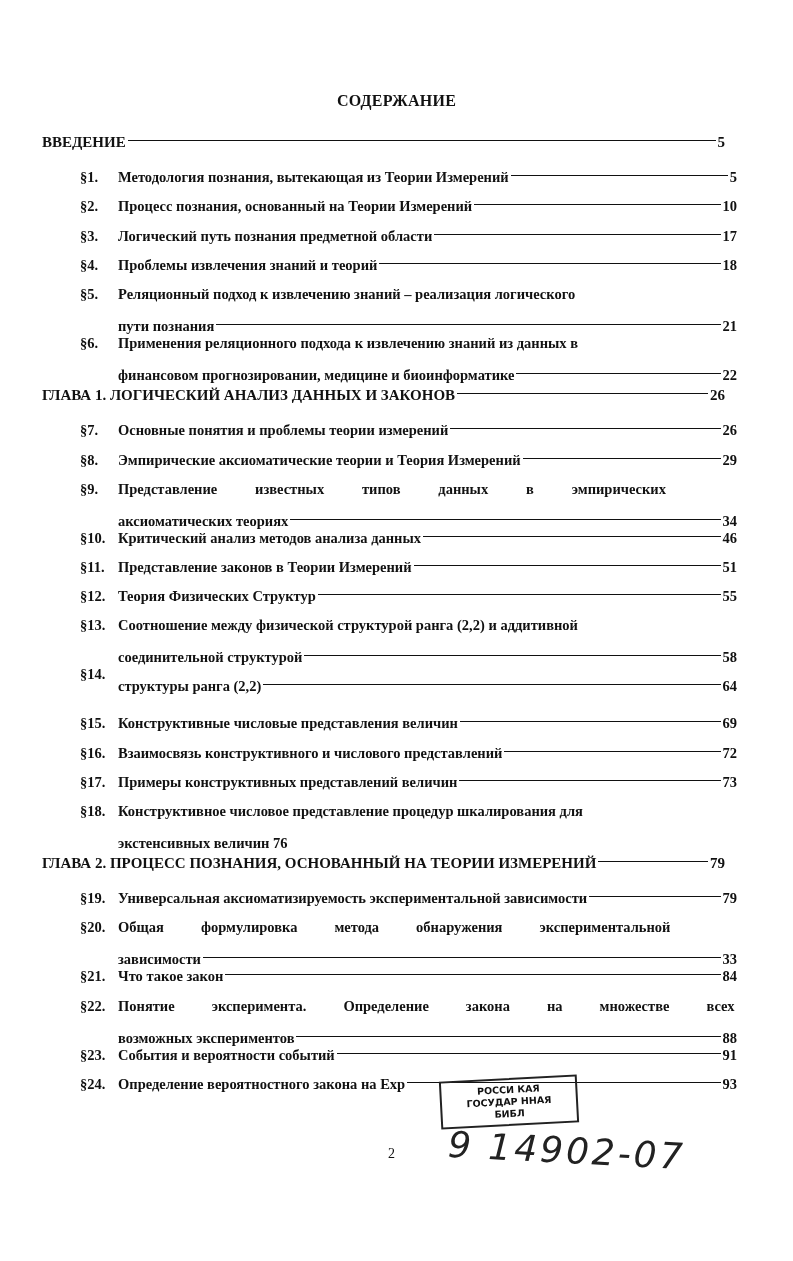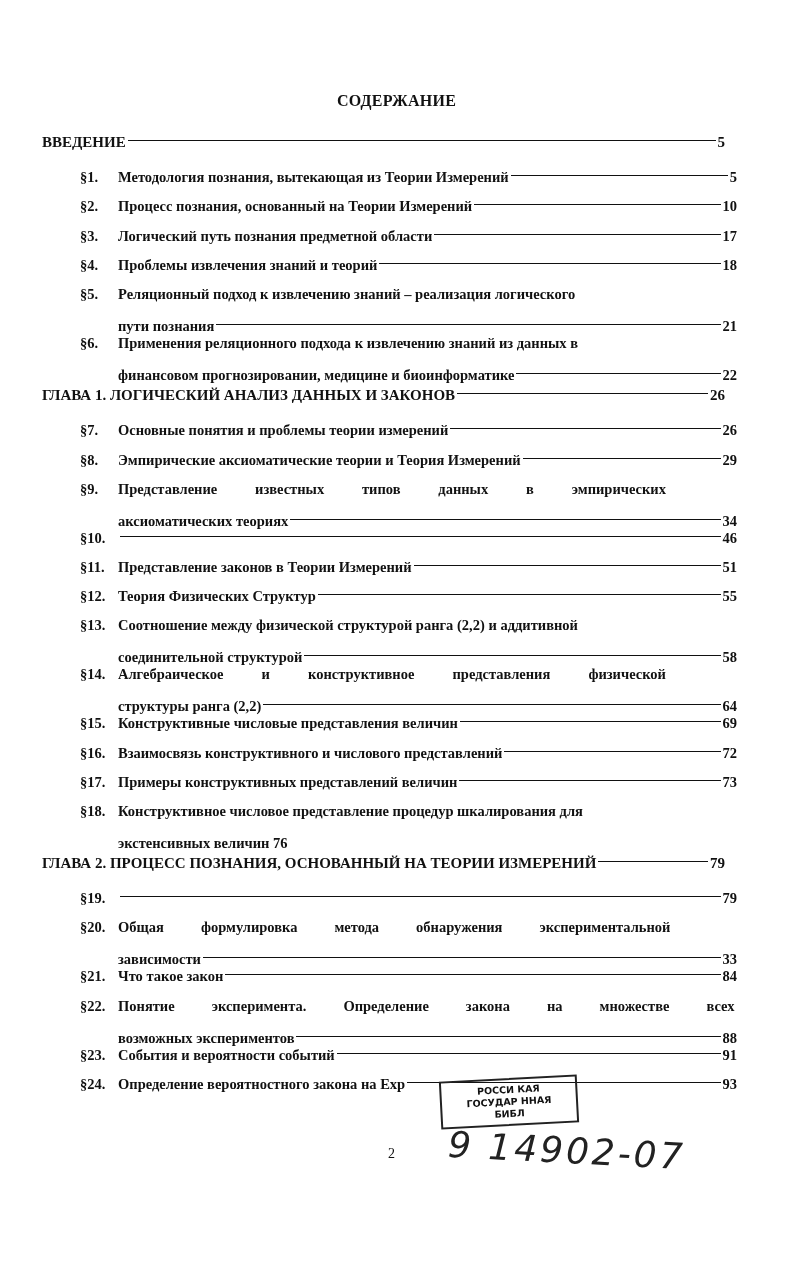--- a/index.html
+++ b/index.html
@@ -130,20 +130,21 @@
     <div class="line2">
         <span>аксиоматических теориях</span>
         <span class="leader"></span>
         <span class="pg">34</span>
       </div>
     </div>
 </div>
 <div class="row" style="top:528px">
   <span class="sec-num">§10.</span>
   <div class="sec-body single">
+      <span class="line1">Критический анализ методов анализа данных</span>
       <span class="leader"></span>
       <span class="pg">46</span>
     </div>
 </div>
 <div class="row" style="top:557px">
   <span class="sec-num">§11.</span>
   <div class="sec-body single">
       <span class="line1">Представление законов в Теории Измерений</span>
       <span class="leader"></span>
       <span class="pg">51</span>
@@ -164,27 +165,20 @@
     <div class="line2">
         <span>соединительной структурой</span>
         <span class="leader"></span>
         <span class="pg">58</span>
       </div>
     </div>
 </div>
 <div class="row" style="top:664px">
   <span class="sec-num">§14.</span>
   <div class="sec-body">
-      <div class="line1 just">
-      <span>Алгебраическое</span>
-        <span>и</span>
-        <span>конструктивное</span>
-        <span>представления</span>
-        <span>физической</span>
-      </div>
     <div class="line2">
         <span>структуры ранга (2,2)</span>
         <span class="leader"></span>
         <span class="pg">64</span>
       </div>
     </div>
 </div>
 <div class="row" style="top:713px">
   <span class="sec-num">§15.</span>
   <div class="sec-body single">
@@ -222,20 +216,21 @@
 <div class="row" style="top:853px">
   <div class="chap">
       <span class="txt">ГЛАВА 2. ПРОЦЕСС ПОЗНАНИЯ, ОСНОВАННЫЙ НА ТЕОРИИ ИЗМЕРЕНИЙ</span>
       <span class="leader"></span>
       <span class="pg">79</span>
     </div>
 </div>
 <div class="row" style="top:888px">
   <span class="sec-num">§19.</span>
   <div class="sec-body single">
+      <span class="line1">Универсальная аксиоматизируемость экспериментальной зависимости</span>
       <span class="leader"></span>
       <span class="pg">79</span>
     </div>
 </div>
 <div class="row" style="top:917px">
   <span class="sec-num">§20.</span>
   <div class="sec-body">
       <div class="line1 just">
       <span>Общая</span>
         <span>формулировка</span>

